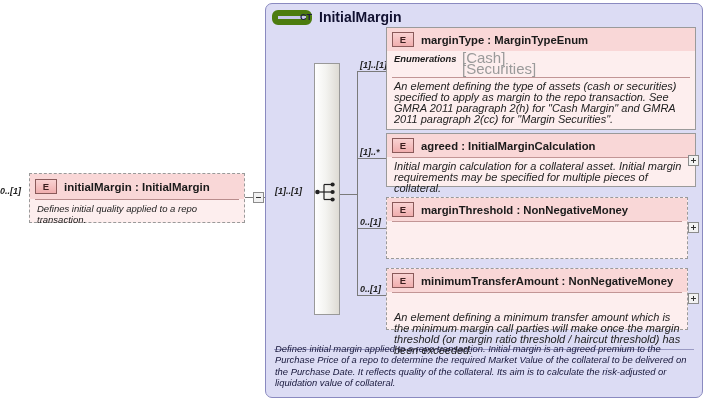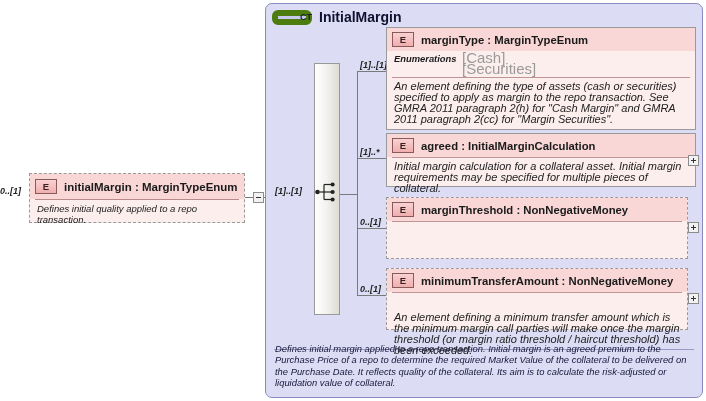--- a/index.html
+++ b/index.html
@@ -80,21 +80,21 @@
 </head>
 <body>
 
 <div class="canvas">
 
   <div class="card-left">0..[1]</div>
 
   <div class="root-box">
     <div class="root-head">
       <span class="eicon">E</span>
-      <span class="root-title">initialMargin  : MarginTypeEnum</span>
+      <span class="root-title">initialMargin  : InitialMargin</span>
     </div>
     <div class="root-sep"></div>
     <div class="root-desc">Defines initial quality applied to a repo transaction.</div>
   </div>
 
   <div class="ln hline" style="left:245px;top:197px;width:13px;"></div>
   <div class="exp" style="left:253px;top:192px;"></div>
   <div class="ln hline" style="left:264px;top:197px;width:50px;"></div>
 
   <div class="ct-box">

